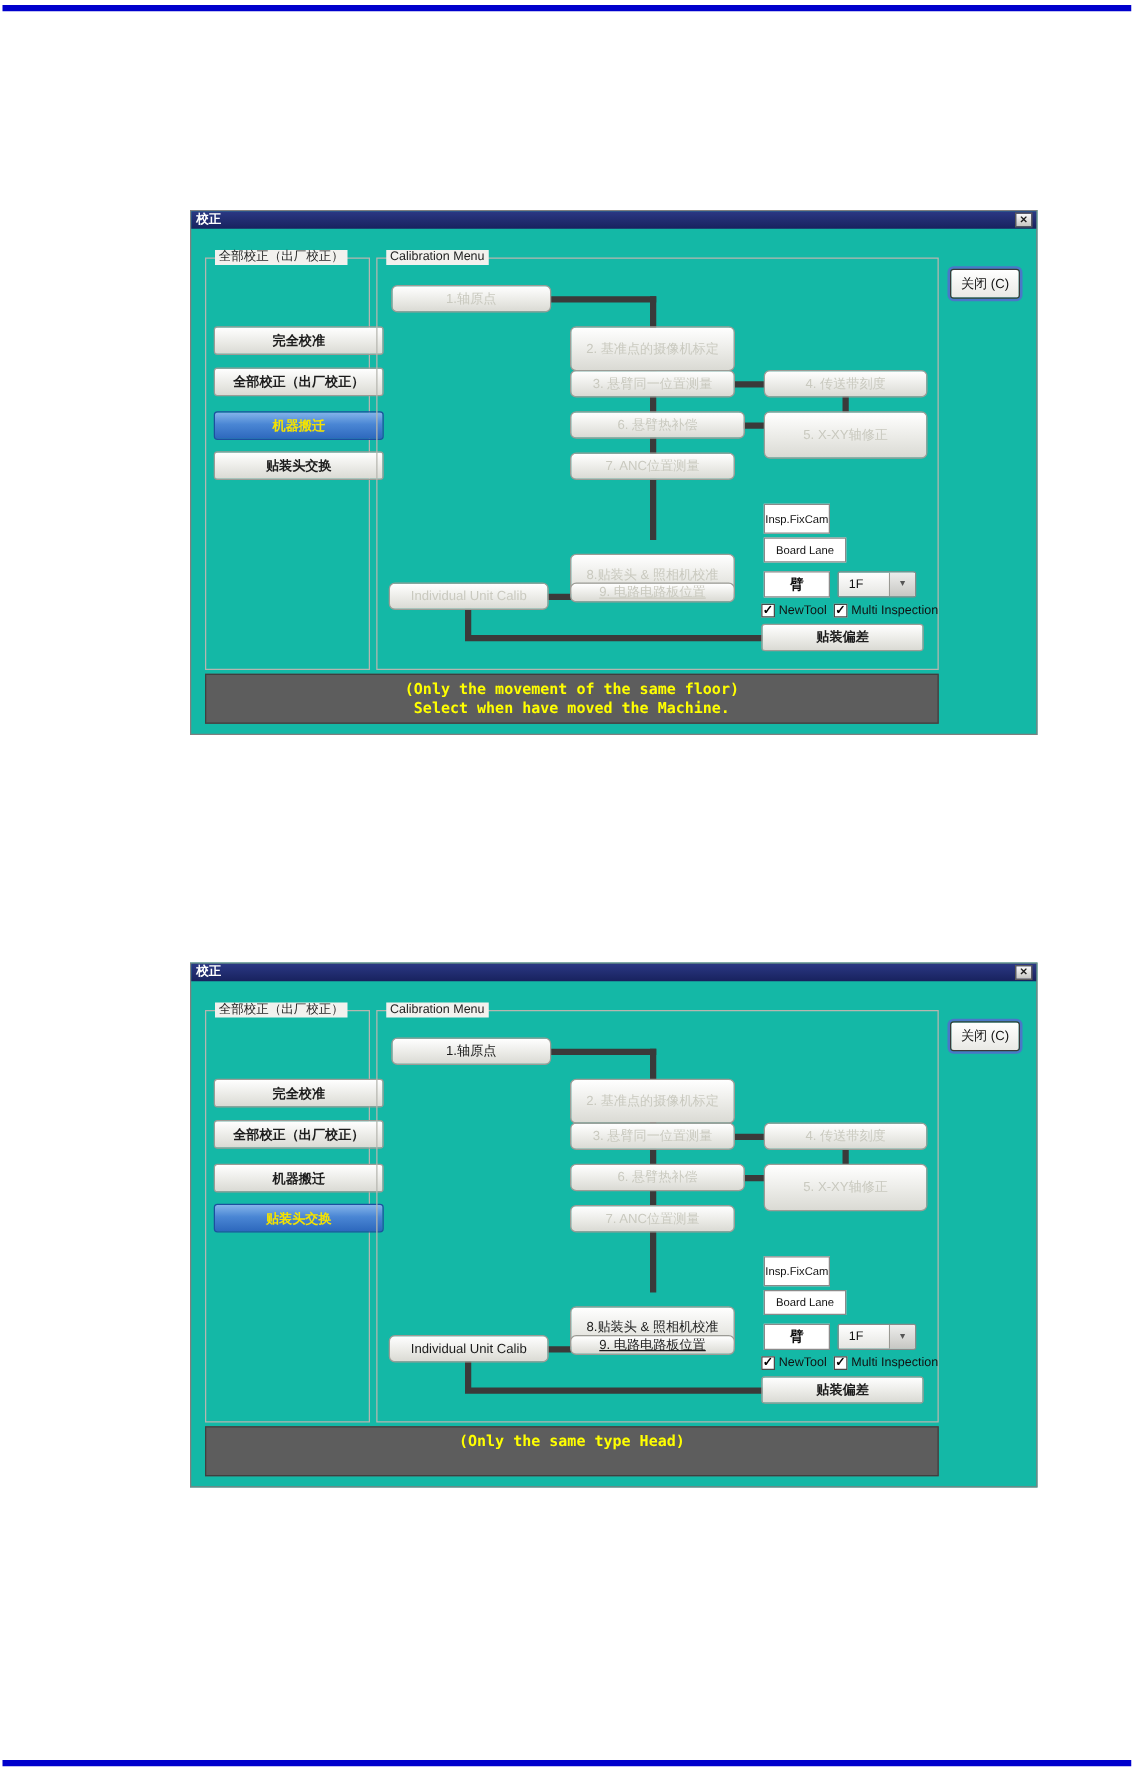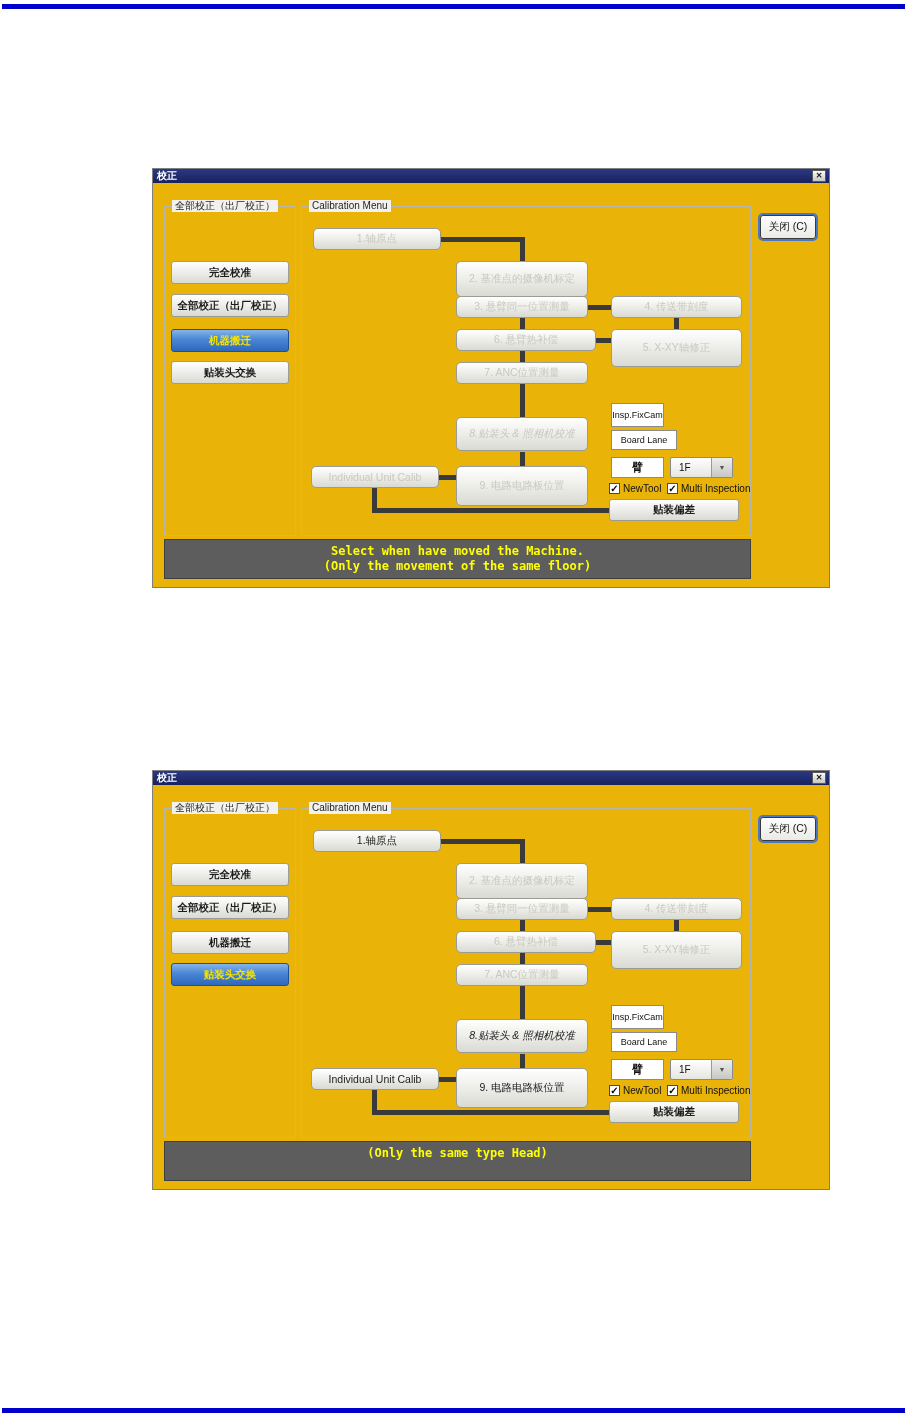--- a/index.html
+++ b/index.html
@@ -9,21 +9,21 @@
   }
   .rule{position:absolute;left:2px;width:903px;height:5px;background:#0000cc;}
   #top-rule{top:4px;}
   #bottom-rule{top:1408px;}
 
   .slot{position:absolute;left:152px;}
   #dialog-slot-0{top:168px;}
   #dialog-slot-1{top:770px;}
 
   .dialog{
-    position:relative;width:678px;height:420px;background:#eab308;
+    position:relative;width:678px;height:420px;background:#14b8a6;
     border:1px solid #7f7f7f;box-sizing:border-box;
   }
   .titlebar{
     position:absolute;left:0;top:0;width:100%;height:14px;
     background:linear-gradient(to bottom,#2b3884,#18225e);
     display:flex;align-items:center;box-sizing:border-box;
   }
   .title-text{color:#ffffff;font-size:10px;font-weight:bold;padding-left:4px;line-height:14px;}
   .x-btn{
     position:absolute;right:3px;top:1px;width:14px;height:12px;box-sizing:border-box;
@@ -45,34 +45,34 @@
     display:flex;align-items:center;justify-content:center;
     background:linear-gradient(to bottom,#ffffff,#ebebe7 55%,#dadad4);
     border:1px solid #9c9c96;border-radius:4px;
     font-size:10.5px;color:#1c1c1c;white-space:nowrap;overflow:hidden;
   }
   .btn.disabled{color:#c9c9bf;}
   .btn.selected{
     background:linear-gradient(to bottom,#84b4ea,#4a86d4 45%,#2d68bd);
     border-color:#1d4f9e;color:#f5e300;font-weight:bold;
   }
-  .left-btn{left:18px;width:118px;height:23px;border-radius:3px;font-weight:bold;}
+  .left-btn{left:18px;width:136px;height:23px;border-radius:3px;font-weight:bold;}
   .lb0{top:92px;} .lb1{top:125px;} .lb2{top:160px;} .lb3{top:192px;}
 
   .flow-btn{border-radius:5px;}
   .fb1{left:160px;top:59px;width:128px;height:22px;}
   .fb2{left:303px;top:92px;width:132px;height:36px;}
   .fb3{left:303px;top:127px;width:132px;height:22px;}
   .fb4{left:458px;top:127px;width:131px;height:22px;}
   .fb6{left:303px;top:160px;width:140px;height:22px;}
   .fb5{left:458px;top:160px;width:131px;height:38px;}
   .fb7{left:303px;top:193px;width:132px;height:22px;}
-  .fb8{left:303px;top:248px;width:132px;height:34px;font-style:italic;}
+  .fb8{left:303px;top:274px;width:132px;height:34px;}
   .fbind{left:158px;top:297px;width:128px;height:22px;}
-  .fb9{left:303px;top:297px;width:132px;height:40px;}
+  .fb9{left:303px;top:297px;width:132px;height:16px;text-decoration:underline;}
   .fboffset{left:456px;top:330px;width:130px;height:22px;border-radius:3px;font-weight:bold;}
 
   .small-box{
     position:absolute;box-sizing:border-box;background:#ffffff;border:1px solid #8a8a8a;
     display:flex;align-items:center;justify-content:center;font-size:9px;color:#111;white-space:nowrap;
   }
   .sb-insp{left:458px;top:234px;width:53px;height:24px;}
   .sb-board{left:458px;top:261px;width:66px;height:20px;}
   .sb-arm{left:458px;top:288px;width:53px;height:21px;font-size:11px;font-weight:bold;}
 
@@ -191,22 +191,22 @@
       <span class="cb-label">NewTool</span>
     </div>
     <div class="check ck1">
       <span class="cb-box checked">
           <span class="cb-mark">✓</span>
         </span>
       <span class="cb-label">Multi Inspection</span>
     </div>
 
     <div class="msgbar">
+      <div>(Only the movement of the same floor)</div>
       <div>Select when have moved the Machine.</div>
-      <div>(Only the movement of the same floor)</div>
     </div>
 
   </div>
 </div>
 <div id="dialog-slot-1" class="slot">
   <div class="dialog">
 
     <div class="titlebar">
       <span class="title-text">校正</span>
     </div>

